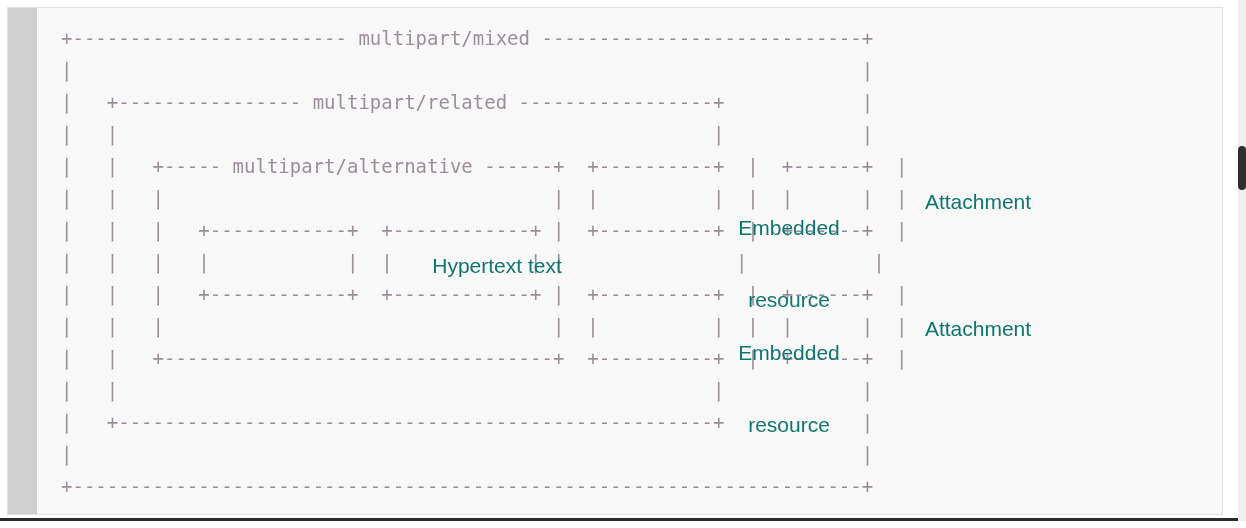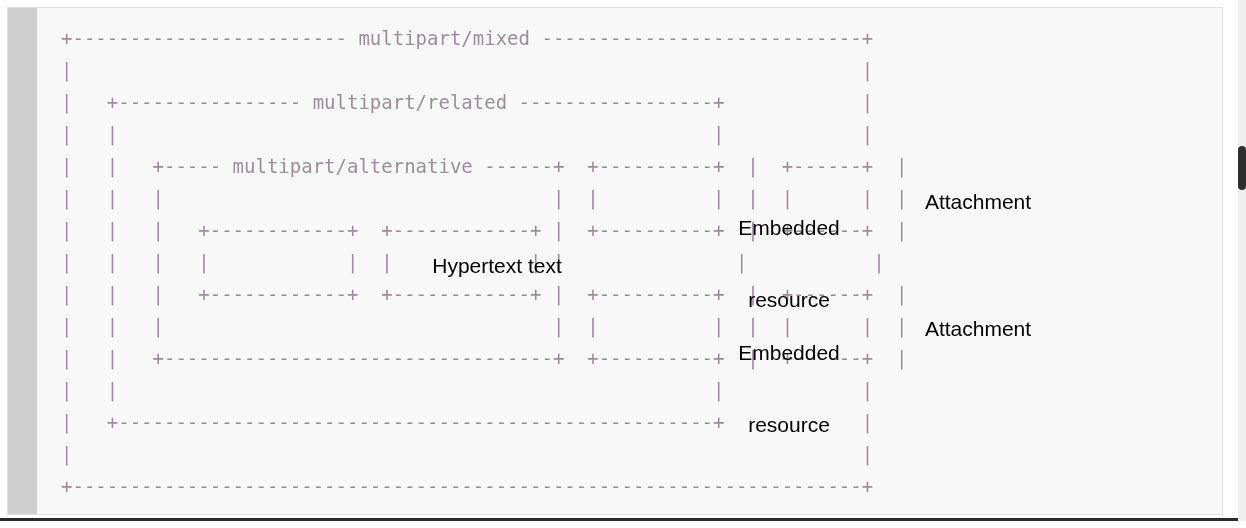--- a/index.html
+++ b/index.html
@@ -81,21 +81,21 @@
     margin: 0;
     -webkit-font-smoothing: antialiased;
   }
 
   
   .label {
     position: absolute;
     font-family: "Liberation Sans", "DejaVu Sans", sans-serif;
     font-size: 21px;
     line-height: 24px;
-    color: #000000;
+    color: #0f766e;
     white-space: pre;
     text-align: center;
   }
 
   
   .scrollbar {
     position: absolute;
     right: 0;
     top: 0;
     width: 8px;

